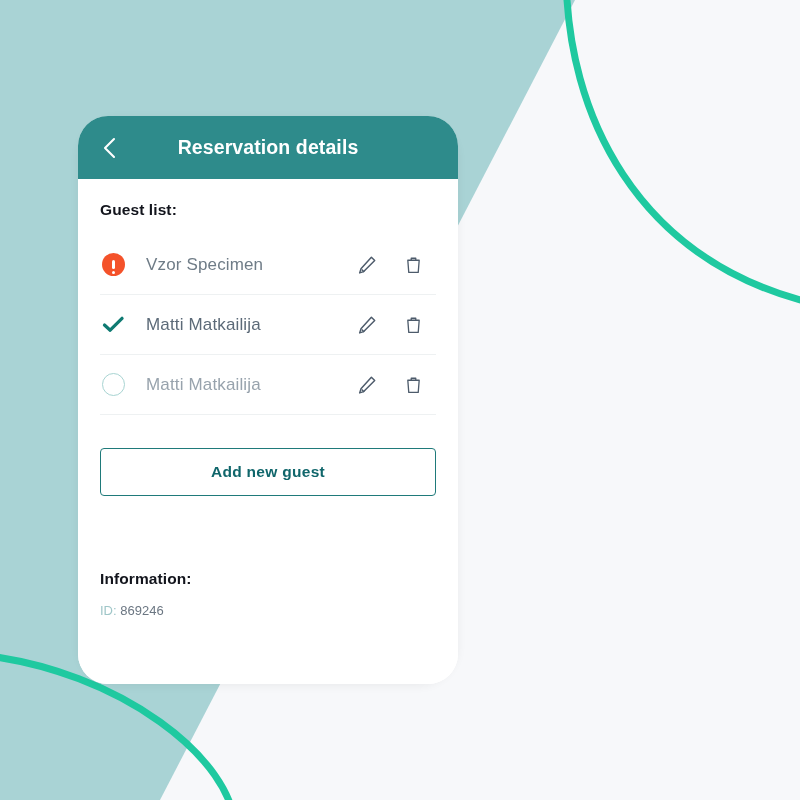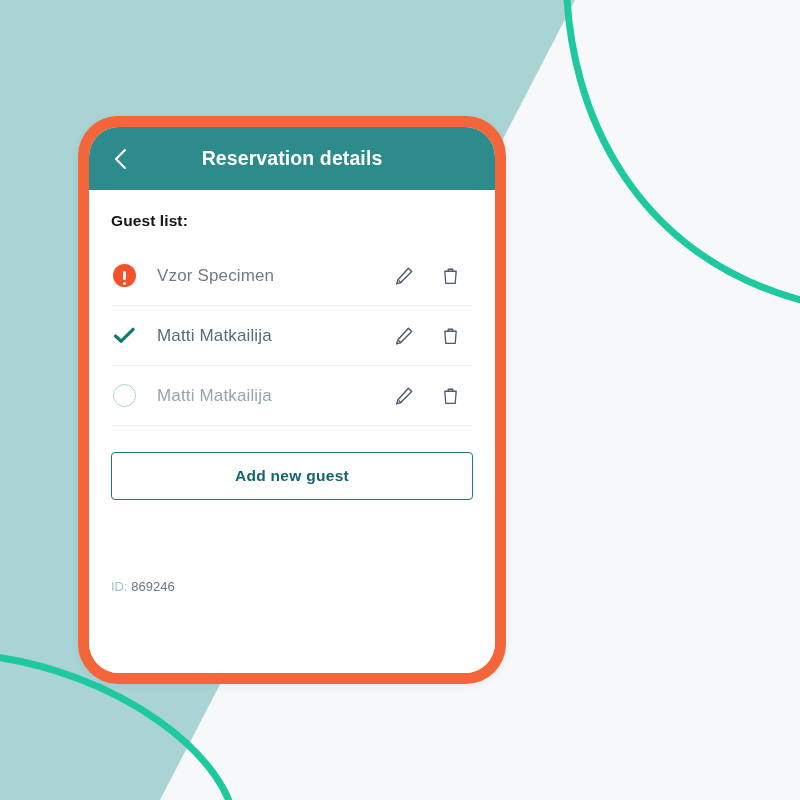--- a/index.html
+++ b/index.html
@@ -25,25 +25,24 @@
     inset: 0;
     width: 800px;
     height: 800px;
   }
 
   
   #phone-card {
     position: absolute;
     left: 78px;
     top: 116px;
-    width: 428px;
+    width: 380px;
     height: 568px;
     background: #f4663a;
     border-radius: 40px;
-    padding: 11px;
     box-shadow: 0 2px 10px rgba(0,0,0,0.06);
   }
 
   #phone-screen {
     width: 100%;
     height: 100%;
     background: #ffffff;
     border-radius: 30px;
     overflow: hidden;
     display: flex;
@@ -170,21 +169,21 @@
     width: 46px;
     flex: 0 0 46px;
     display: flex;
     align-items: center;
     justify-content: center;
     cursor: pointer;
   }
 
   
   #add-guest-button {
-    margin-top: 26px;
+    margin-top: 33px;
     height: 48px;
     border: 1.6px solid #1f7a7a;
     border-radius: 4px;
     background: #ffffff;
     color: #10666b;
     font-family: "Liberation Sans", sans-serif;
     font-size: 15.5px;
     font-weight: bold;
     letter-spacing: 0.3px;
     display: flex;
@@ -294,20 +293,21 @@
                 <path d="M9.4 6.6 V4.3 H14.6 V6.6" fill="none" stroke="#4d5b6b" stroke-width="1.5" stroke-linejoin="round"></path>
               </svg>
             </div>
           </div>
 
         </div>
 
         <div id="add-guest-button">Add new guest</div>
 
         <div id="information-section">
+          <div id="information-heading" class="section-heading">Information:</div>
 
           <div class="info-line">
             <span class="info-label">ID:</span>
             <span class="info-value">869246</span>
           </div>
         </div>
 
       </div>
     </div>
   </div>

